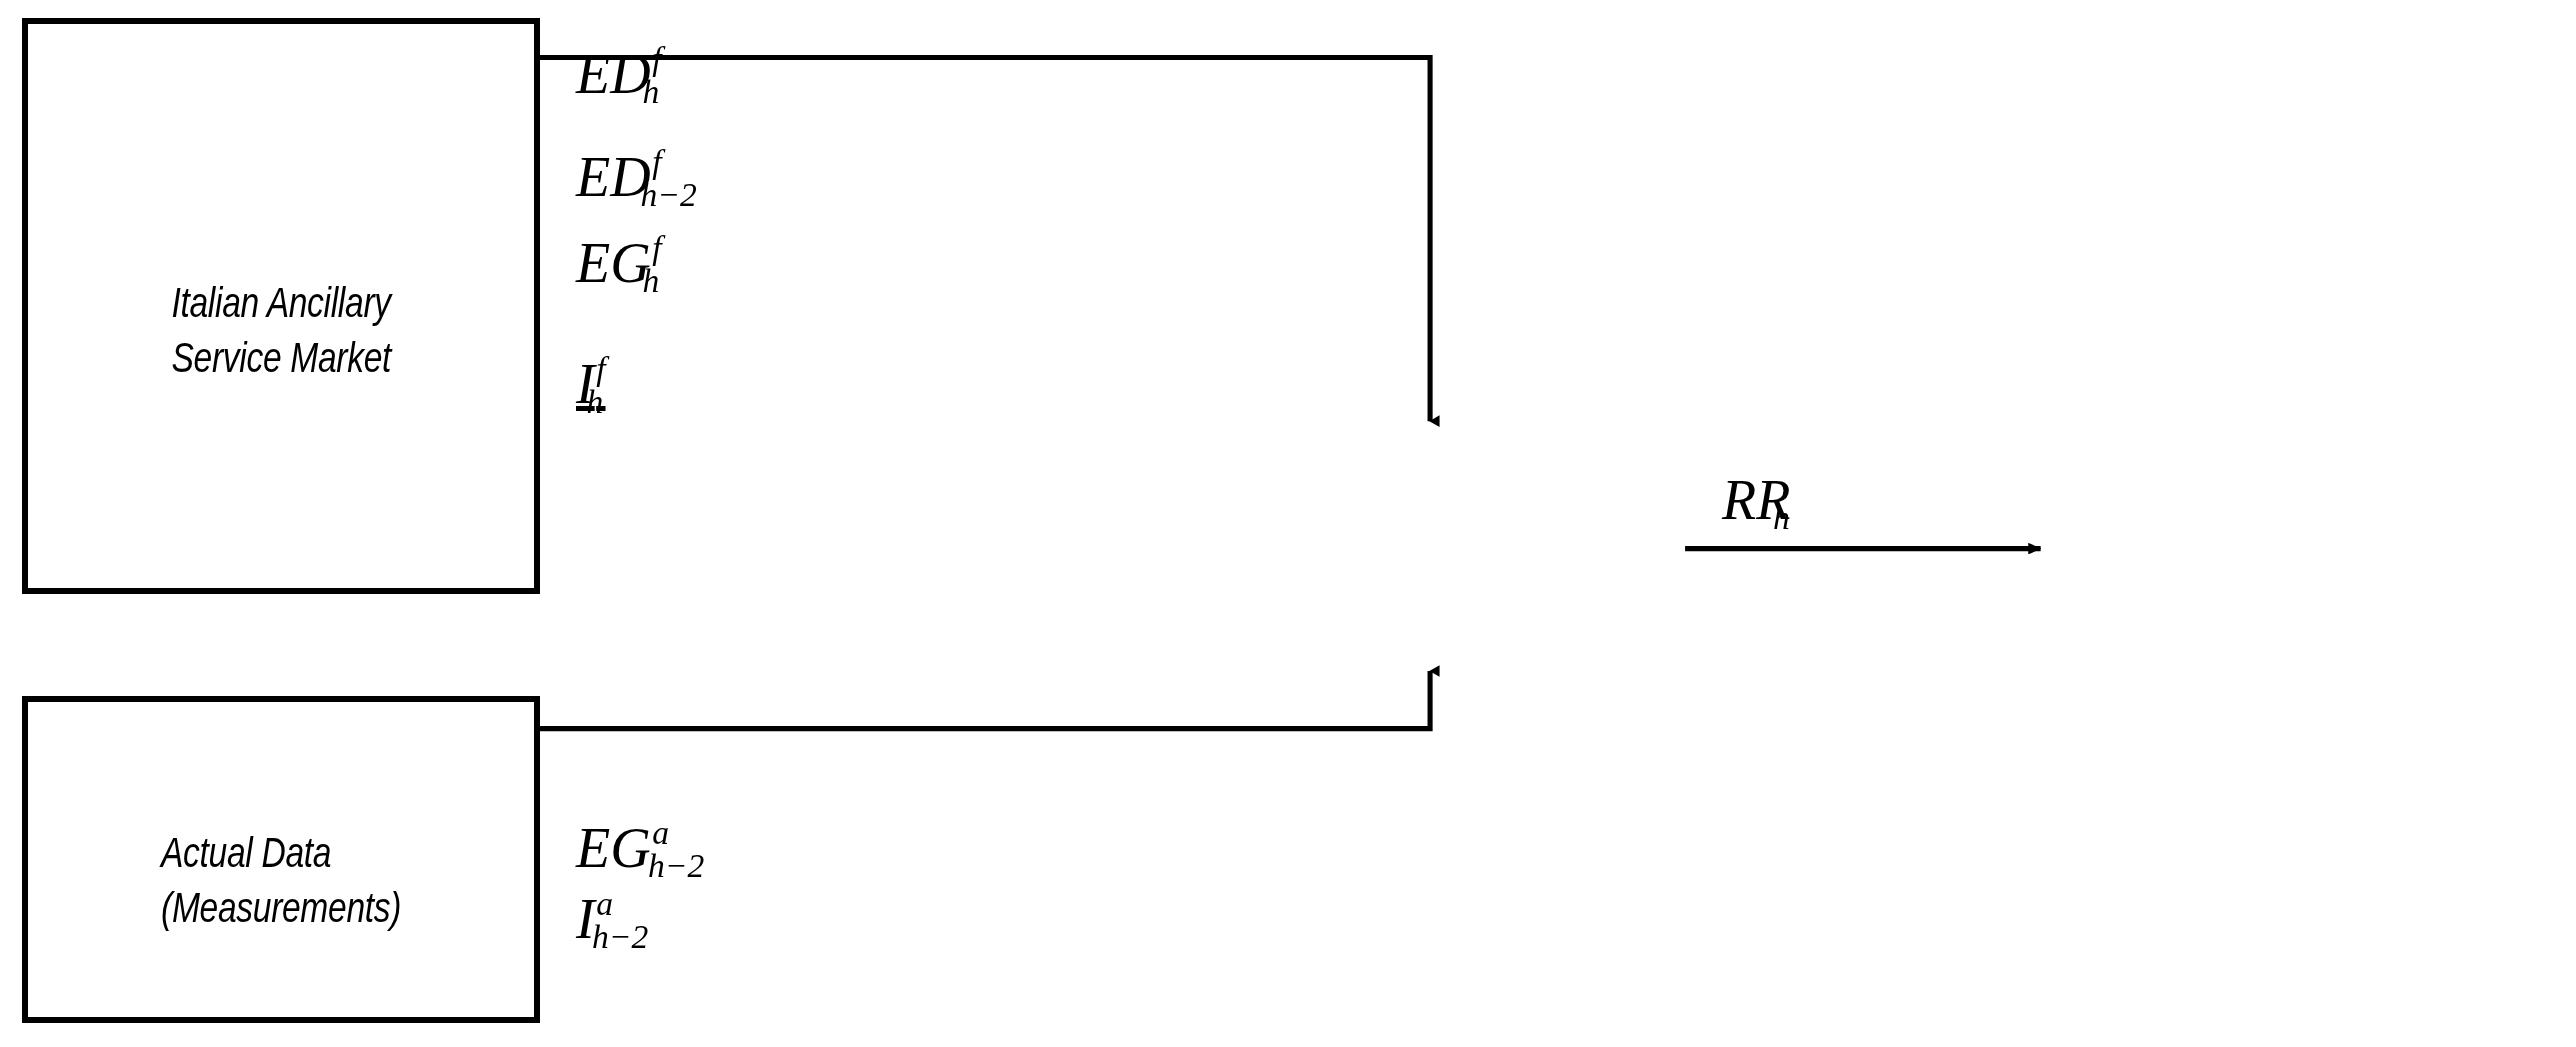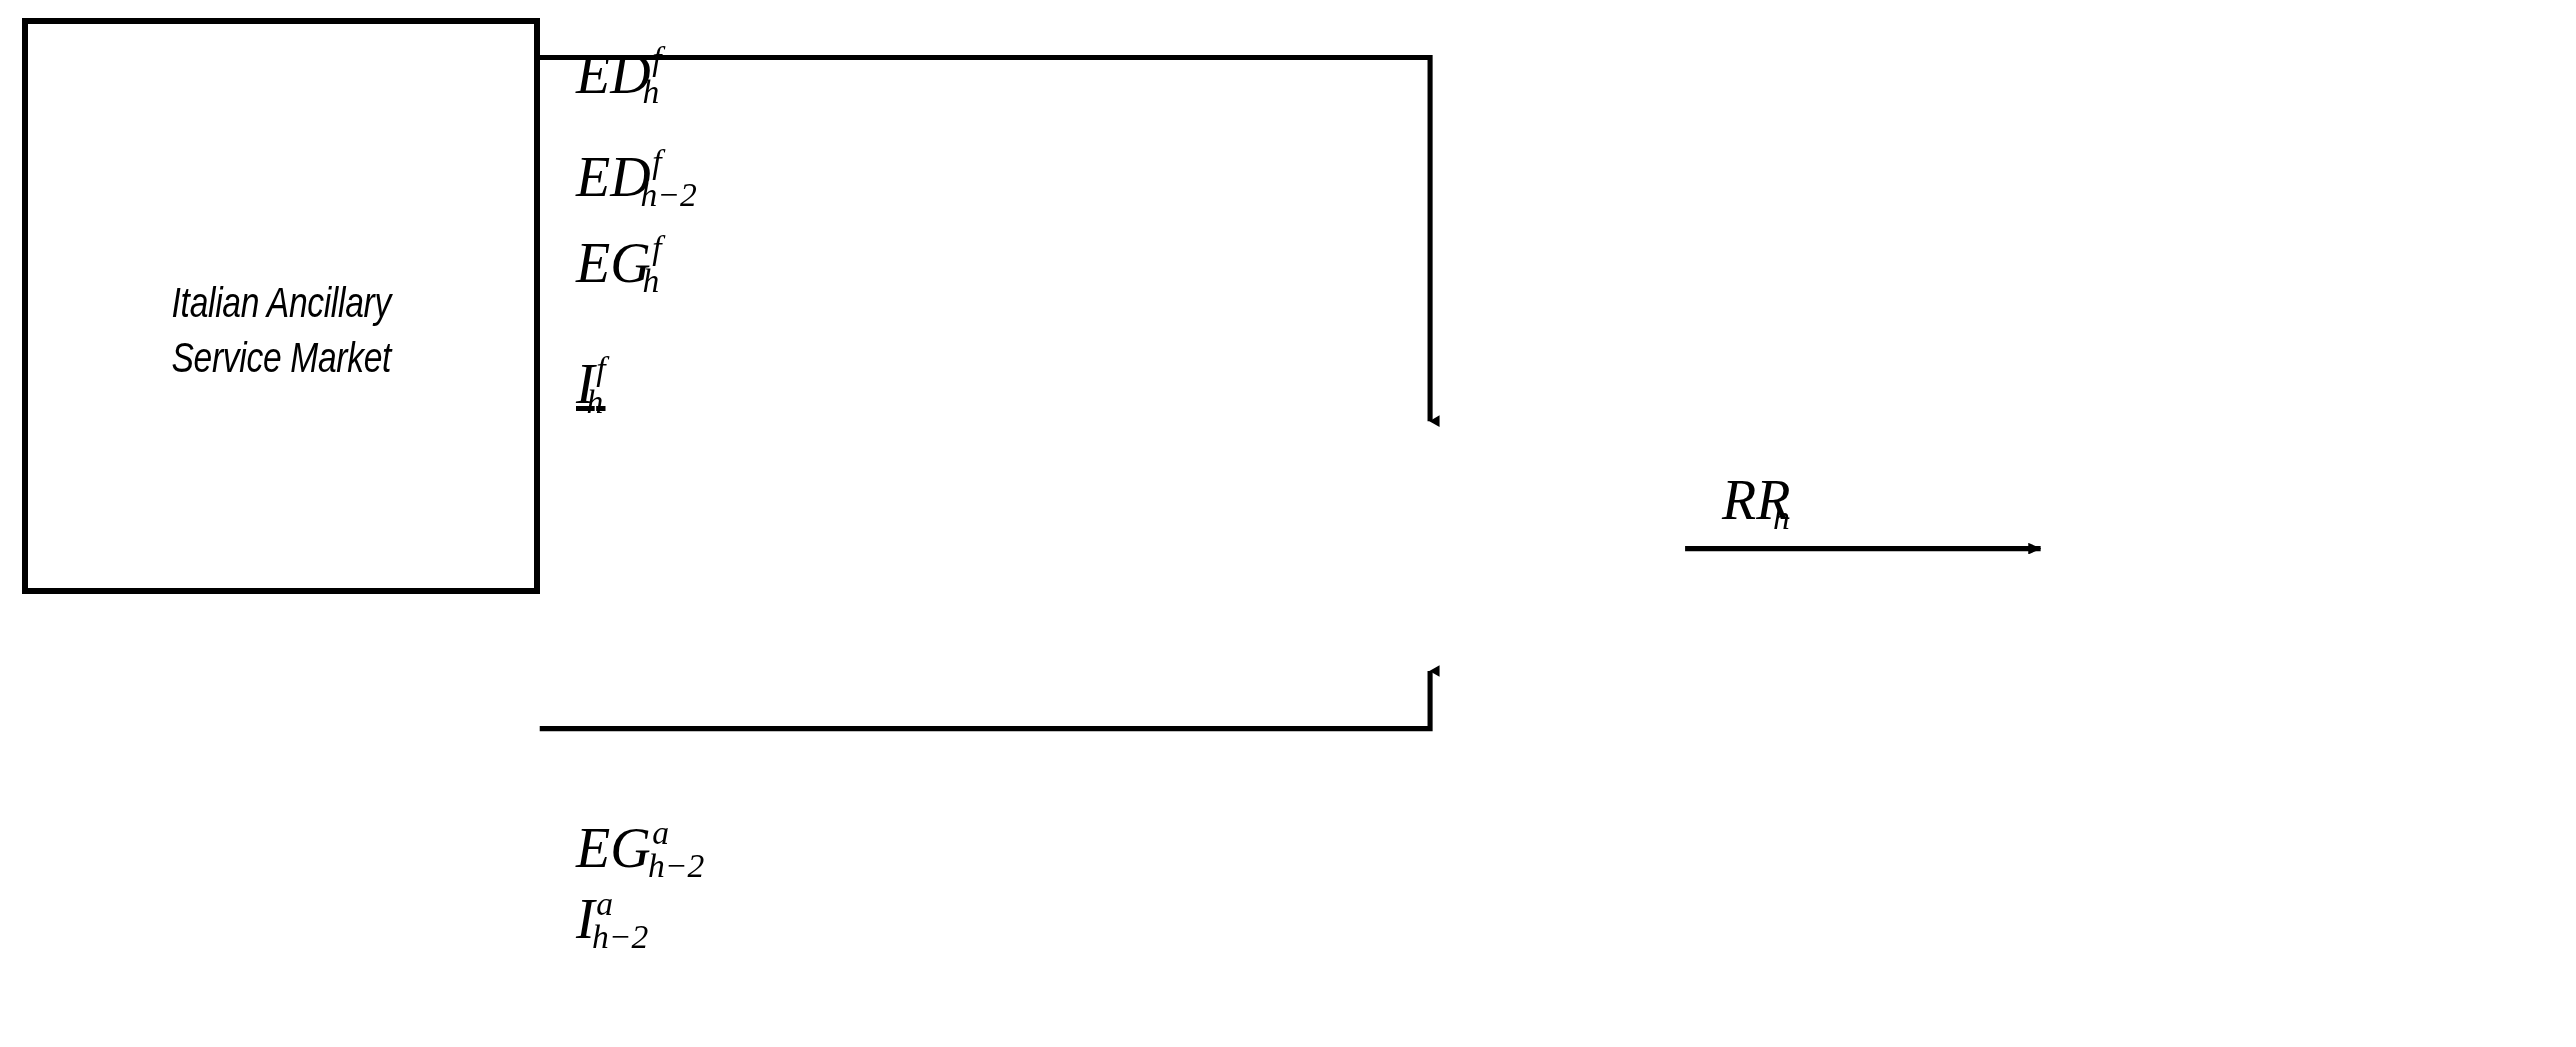--- a/index.html
+++ b/index.html
@@ -17,21 +17,20 @@
   }
   
   .node {
     position: absolute;
     box-sizing: border-box;
     border: 6.6px solid #000000;
     background: #ffffff;
     display: flex;
     align-items: center;
     justify-content: center;
-    text-align: center;
   }
   .node-label {
     font-family: "Liberation Sans", sans-serif;
     font-style: italic;
     font-weight: 400;
     color: #000000;
     font-size: 42px;
     line-height: 1.30;
     letter-spacing: -0.4px;
     transform: scaleX(0.80);
@@ -115,20 +114,24 @@
     <path d="M 740 1000 L 1962 1000 L 1962 921" fill="none" stroke="#000000" stroke-width="7" marker-end="url(#arrow-up)"></path>
 
     <path d="M 2312 753 L 2800 753" fill="none" stroke="#000000" stroke-width="7" marker-end="url(#arrow-right)"></path>
   </svg>
 
   <div class="node" id="node-market">
     <span class="node-label">Italian Ancillary
 Service Market</span>
   </div>
 
+  <div class="node" id="node-actual">
+    <span class="node-label">Actual Data
+(Measurements)</span>
+  </div>
 
 
 
   <div class="math" id="m-edh">
     <span class="base">ED</span><span class="sup">f</span><span class="sub">h</span>
   </div>
 
   <div class="math" id="m-edh2">
     <span class="base">ED</span><span class="sup">f</span><span class="sub subwide">h−2</span>
   </div>

